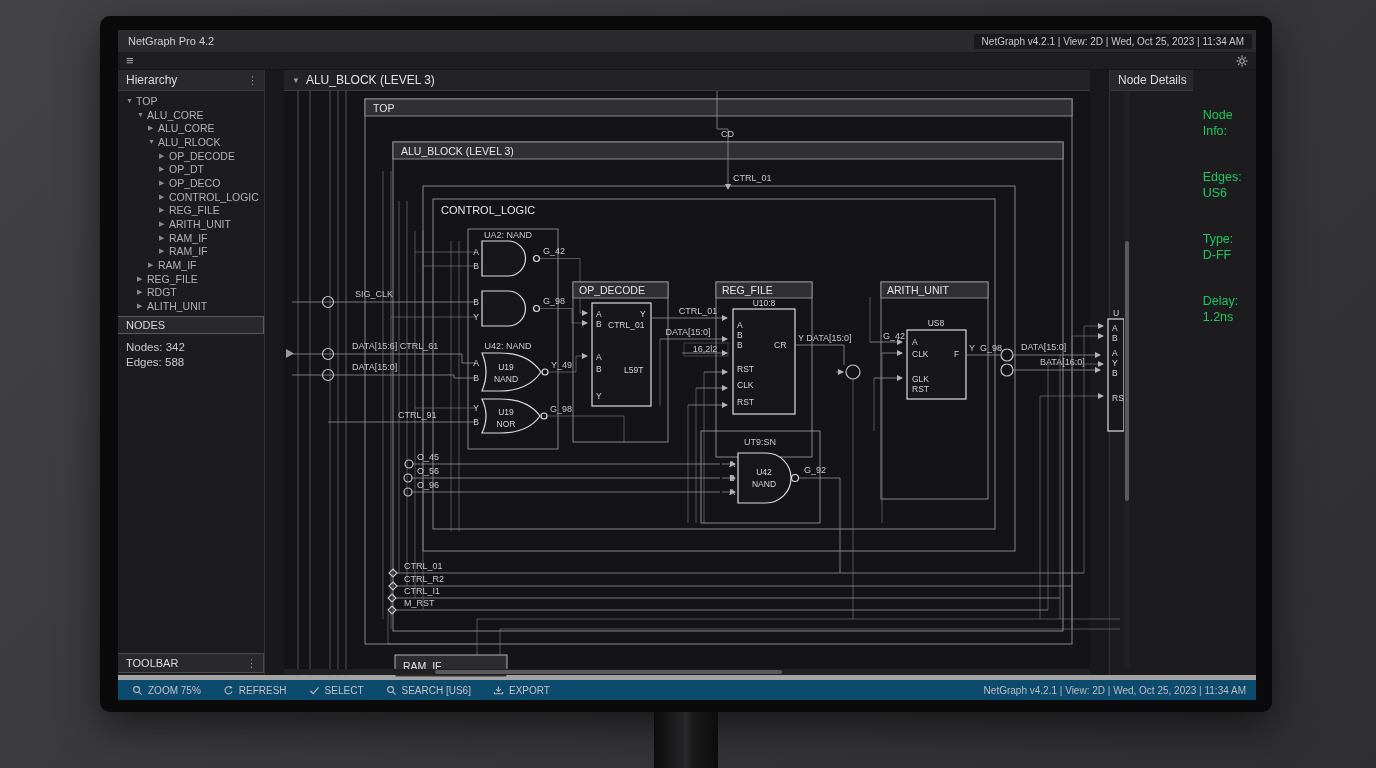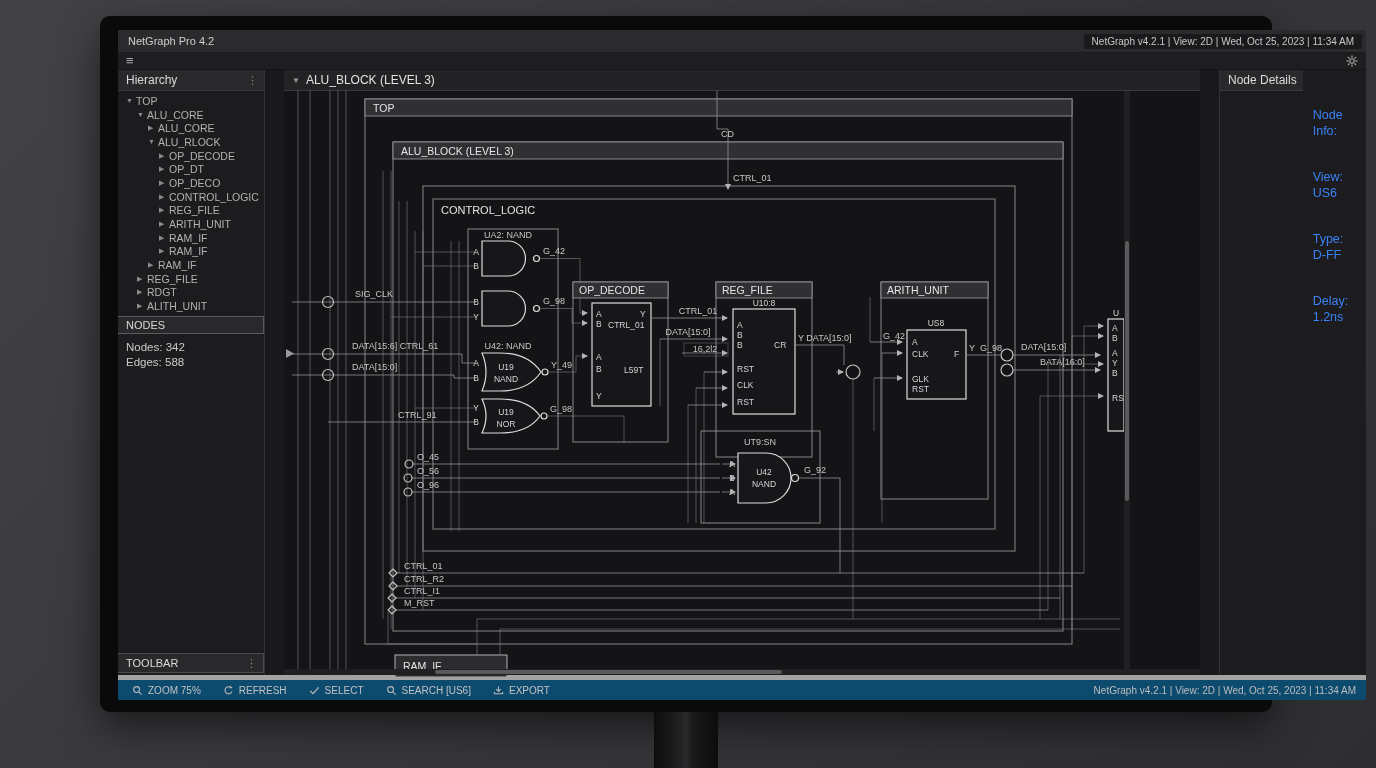--- a/index.html
+++ b/index.html
@@ -3,21 +3,21 @@
 <meta charset="utf-8">
 <style>
   html,body{margin:0;padding:0;width:1376px;height:768px;overflow:hidden;
     font-family:"Liberation Sans",sans-serif;}
   .backdrop{position:absolute;inset:0;width:1376px;height:768px;
     background:linear-gradient(135deg,#434346 0%,#3a3a3d 40%,#2e2e31 100%);}
   .monitor{position:absolute;left:100px;top:16px;width:1172px;height:696px;
     background:#0a0a0b;border-radius:10px;box-shadow:0 14px 40px rgba(0,0,0,.55);}
   .stand{position:absolute;left:654px;top:712px;width:64px;height:56px;
     background:linear-gradient(90deg,#0c0c0d,#232325 45%,#2b2b2d 50%,#1a1a1b 60%,#0c0c0d);}
-  .screen{position:absolute;left:18px;top:14px;width:1248px;height:670px;
+  .screen{position:absolute;left:18px;top:14px;width:1138px;height:670px;
     background:#19191b;overflow:hidden;display:flex;flex-direction:column;}
 
   
   .titlebar{height:22px;background:#2b2b2d;display:flex;align-items:center;
     justify-content:space-between;border-bottom:1px solid #1b1b1d;flex:none;}
   .app-title{color:#cfcfd1;font-size:11px;padding-left:10px;}
   .tb-right{background:#1a1a1c;color:#c6c6c8;font-size:10px;padding:2px 8px;
     border-radius:2px;margin-right:4px;white-space:pre;}
   
   .menustrip{height:16px;background:#1e1e20;display:flex;align-items:center;
@@ -53,21 +53,21 @@
   .canvas-wrap{position:relative;width:840px;height:586px;}
   .vscroll{width:6px;background:#202022;position:relative;flex:none;}
   .vscroll .thumb{position:absolute;left:1px;width:4px;top:150px;height:260px;
     background:#5a5a5c;border-radius:2px;}
   .hscroll{height:6px;background:#202022;position:relative;flex:none;}
   .hscroll .thumb{position:absolute;top:1px;height:4px;left:151px;width:347px;
     background:#5a5a5c;border-radius:2px;}
   
   .details{width:146px;flex:none;background:#1c1c1e;border-left:1px solid #323234;
     display:flex;}
-  .detail-body{padding:7px 10px;color:#3b82f6;font-size:12.5px;line-height:15.5px;
+  .detail-body{padding:7px 10px;color:#22c55e;font-size:12.5px;line-height:15.5px;
     white-space:pre-wrap;}
   .detail-div{border-top:1px solid #3c3c3e;margin:8px 10px 0 10px;}
   
   .statusbar{height:20px;background:#0c4a6e;border-top:5px solid #a3a3a3;
     display:flex;align-items:center;flex:none;font-size:10px;color:#c2c2c4;}
   .sb-item{display:flex;align-items:center;gap:5px;margin-left:22px;cursor:default;}
   .sb-item:first-child{margin-left:14px;}
   .sb-right{margin-left:auto;margin-right:10px;color:#bcbcbe;white-space:pre;}
   .sb-icon{flex:none;}
   
@@ -490,21 +490,21 @@
             <div class="thumb"></div>
           </div>
         </div>
 
         <div class="details">
           <div class="panel-head">
             <span>Node Details</span>
           </div>
           <div class="detail-body">
             <div>Node Info:</div>
-            <div>View: US6</div>
+            <div>Edges: US6</div>
             <div>Type:  D-FF</div>
             <div>Delay: 1.2ns</div>
           </div>
           <div class="detail-div"></div>
         </div>
       </div>
 
       <div class="statusbar">
         <span class="sb-item">
           <svg class="sb-icon" width="11" height="11" viewBox="0 0 12 12">

